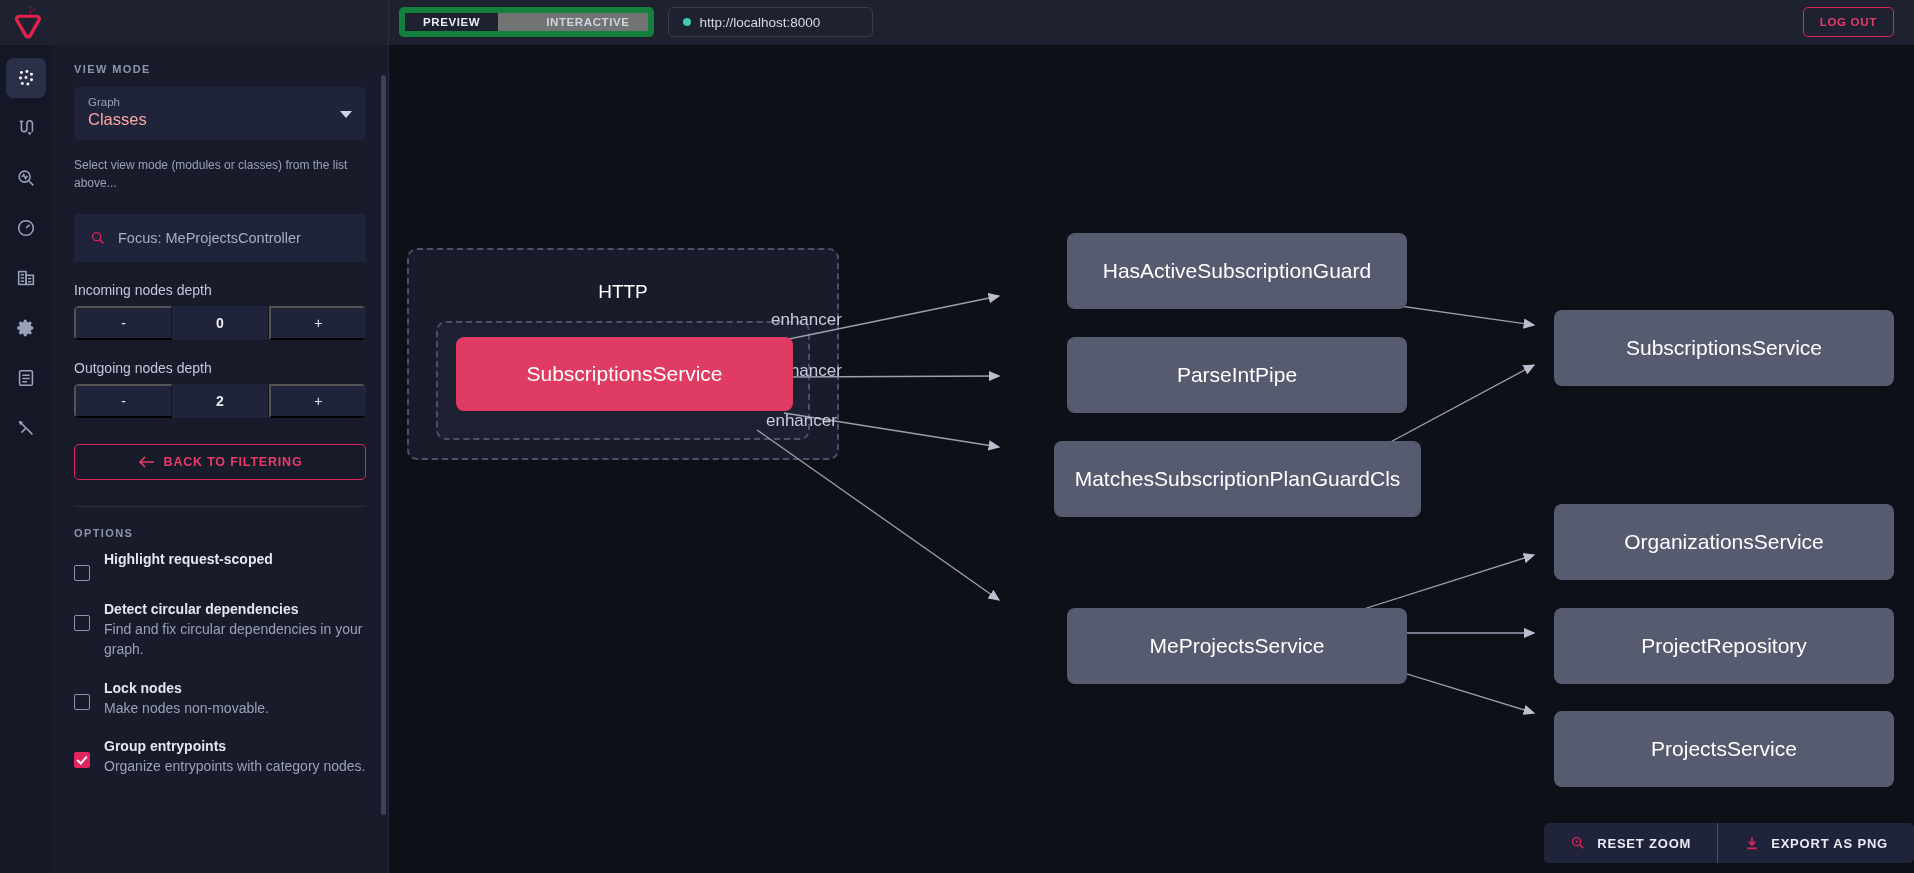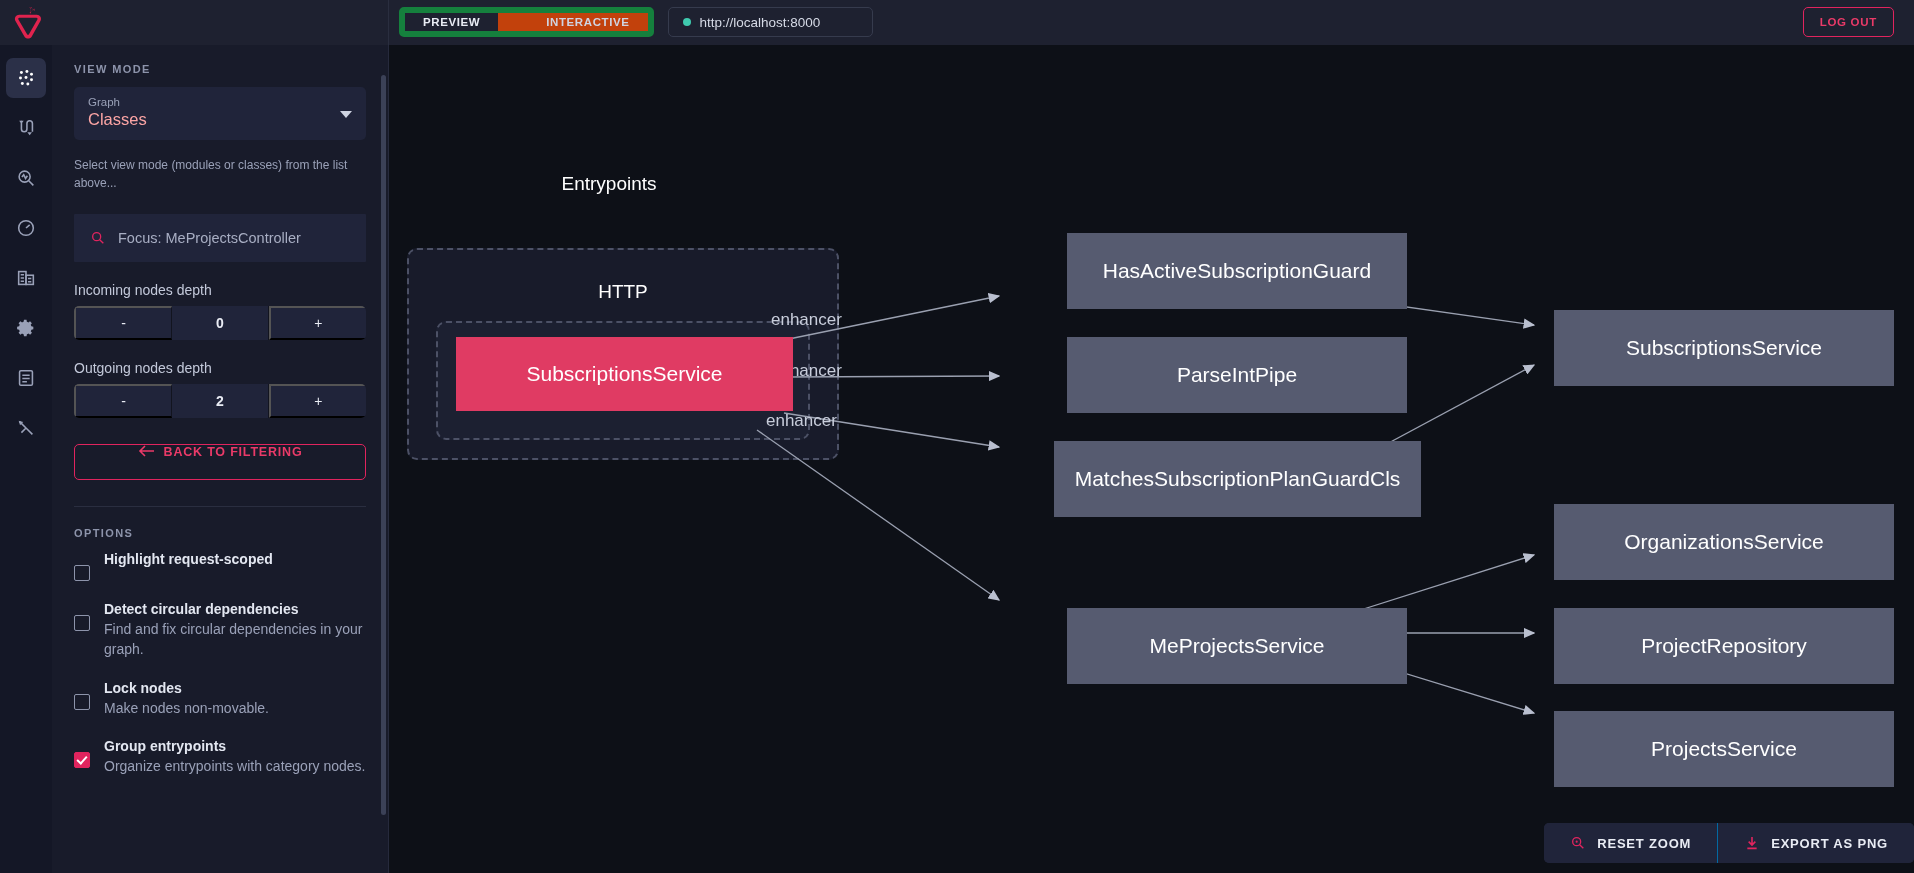--- a/index.html
+++ b/index.html
@@ -29,21 +29,21 @@
   .seg {
     display: flex; border: 6px solid #15803d; border-radius: 5px; overflow: hidden;
     height: 30px;
   }
   .seg-btn {
     padding: 0 18px; display: flex; align-items: center; justify-content: center;
     font-size: 11.5px; font-weight: bold; letter-spacing: .6px;
     color: #e9ecf4; background: transparent; border: none; cursor: pointer;
     font-family: "Liberation Sans", sans-serif; height: 100%;
   }
-  .seg-btn.active { background: #c2410c; color: #cfd4e2; padding-left: 48px; }
+  .seg-btn.active { background: #737373; color: #cfd4e2; padding-left: 48px; }
   .urlbox {
     height: 30px; min-width: 205px; border: 1px solid #363b4d; border-radius: 5px;
     display: flex; align-items: center; gap: 9px; padding: 0 14px;
     color: #d6dae6; font-size: 13.5px; background: transparent;
   }
   .dot { width: 8px; height: 8px; border-radius: 50%; background: #3fc9ae; flex: 0 0 8px; }
   .spacer { flex: 1; }
   .logout {
     height: 30px; padding: 0 16px; border: 1px solid #e0245e; border-radius: 5px;
     background: transparent; color: #ea3a68; font-size: 11.5px; font-weight: bold;
@@ -108,21 +108,21 @@
     align-items: center; justify-content: center; font-size: 14px;
     color: #e9ecf4; border-right: 1px solid #12141f; cursor: pointer;
     font-family: "Liberation Sans", sans-serif;
   }
   .step-val { font-weight: bold; cursor: default; }
   .step-btn:last-child { border-right: none; }
   .back-btn {
     width: 100%; height: 36px; margin-top: 26px; border: 1px solid #e0245e;
     border-radius: 5px; background: transparent; color: #ea3a68;
     font-size: 12.5px; font-weight: bold; letter-spacing: .8px; cursor: pointer;
-    display: flex; justify-content: center; gap: 9px;
+    display: flex; align-items: center; justify-content: center; gap: 9px;
     font-family: "Liberation Sans", sans-serif;
   }
   .divider { height: 1px; background: #2a2e40; margin: 26px 0 20px 0; }
   .opt { display: flex; gap: 14px; margin-bottom: 20px; }
   .cb {
     width: 16px; height: 16px; flex: 0 0 16px; margin-top: 14px;
     border: 1.6px solid #8d94ab; border-radius: 2px; cursor: pointer;
     position: relative; background: transparent;
   }
   .cb.checked { background: #e0245e; border-color: #e0245e; }
@@ -130,21 +130,21 @@
     content: ""; position: absolute; left: 4px; top: 1px; width: 4px; height: 8px;
     border: solid #fff; border-width: 0 2px 2px 0; transform: rotate(42deg);
   }
   .opt-text .t { font-size: 14px; font-weight: bold; color: #e3e7f1; margin-bottom: 2px; }
   .opt-text .d { font-size: 14px; line-height: 1.45; color: #9aa1b8; }
 
   
   .canvas { flex: 1; position: relative; background: #0d1017; overflow: hidden; }
   .canvas svg.edges { position: absolute; inset: 0; width: 100%; height: 100%; }
   .node {
-    position: absolute; border-radius: 0; display: flex; align-items: center;
+    position: absolute; border-radius: 8px; display: flex; align-items: center;
     justify-content: center; color: #ffffff; cursor: pointer; text-align: center;
     padding: 0 10px;
   }
   .node.cls { background: #565b70; font-size: 21px; }
   .node.focus { background: #e03b63; font-size: 21px; }
   .group {
     position: absolute; border: 2px dashed #4c5166; border-radius: 10px;
     background: #181b2a;
   }
   .group.inner { background: #1c2031; }
@@ -331,21 +331,20 @@
         <div class="cb checked"></div>
         <div class="opt-text">
           <div class="t">Group entrypoints</div>
           <div class="d">Organize entrypoints with category nodes.</div>
         </div>
       </div>
     </div>
 
     <div class="canvas">
 
-      <div class="group-title" style="left:0; top:128px; width:440px;">Entrypoints</div>
 
       <div class="group" style="left:18px; top:203px; width:432px; height:212px;"></div>
       <div class="group-title" style="left:18px; top:236px; width:432px;">HTTP</div>
       <div class="group inner" style="left:47px; top:276px; width:374px; height:119px;"></div>
 
       <svg class="edges" viewBox="0 0 1525 828" preserveAspectRatio="none">
         <defs>
           <marker id="ah" markerWidth="9" markerHeight="8" refX="8" refY="4" orient="auto">
             <path d="M0,0 L9,4 L0,8 z" fill="#b9bfcf"></path>
           </marker>

